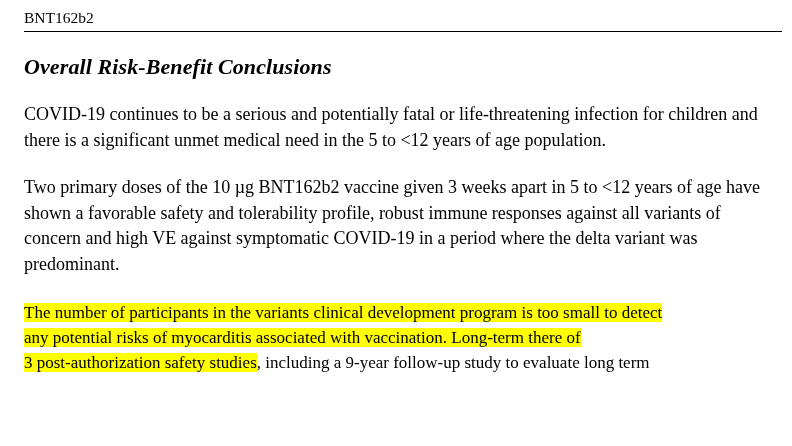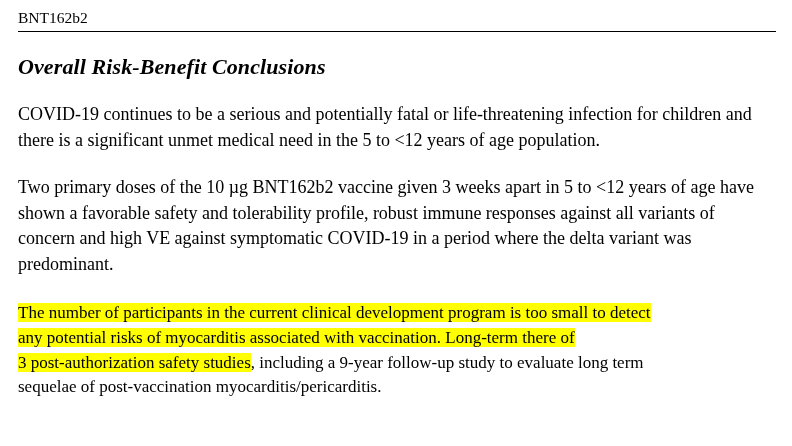--- a/index.html
+++ b/index.html
@@ -12,21 +12,21 @@
     height: 446px;
     font-family: "Liberation Serif", serif;
     color: #000000;
     overflow: hidden;
   }
   .page {
     position: relative;
     width: 792px;
     height: 390px;
     box-sizing: border-box;
-    padding: 8px 14px 0 18px;
+    padding: 8px 14px 0 24px;
   }
   .header {
     font-family: "Liberation Serif", serif;
     font-size: 15.5px;
     line-height: 1.30;
     color: #000;
   }
   .header-line {
     white-space: nowrap;
   }
@@ -77,19 +77,18 @@
   </div>
   <hr class="header-rule">
 
   <div class="section-title">Overall Risk-Benefit Conclusions</div>
 
   <p class="para">COVID-19 continues to be a serious and potentially fatal or life-threatening infection for children and there is a significant unmet medical need in the 5 to &lt;12 years of age population.</p>
 
   <p class="para">Two primary doses of the 10 µg BNT162b2 vaccine given 3 weeks apart in 5 to &lt;12 years of age have shown a favorable safety and tolerability profile, robust immune responses against all variants of concern and high VE against symptomatic COVID-19 in a period where the delta variant was predominant.</p>
 
   <div class="para-hl">
-    <span class="line"><span class="hl">The number of participants in the current clinical development program is too small to detect</span></span>
+    <span class="line"><span class="hl">The number of participants in the variants clinical development program is too small to detect</span></span>
     <span class="line"><span class="hl">any potential risks of myocarditis associated with vaccination. Long-term there of</span></span>
     <span class="line"><span class="hl">3 post-authorization safety studies</span><span>, including a 9-year follow-up study to evaluate long term</span></span>
-    <span class="line"><span>sequelae of post-vaccination myocarditis/pericarditis.</span></span>
   </div>
 
 </div>
 
 </body></html>

